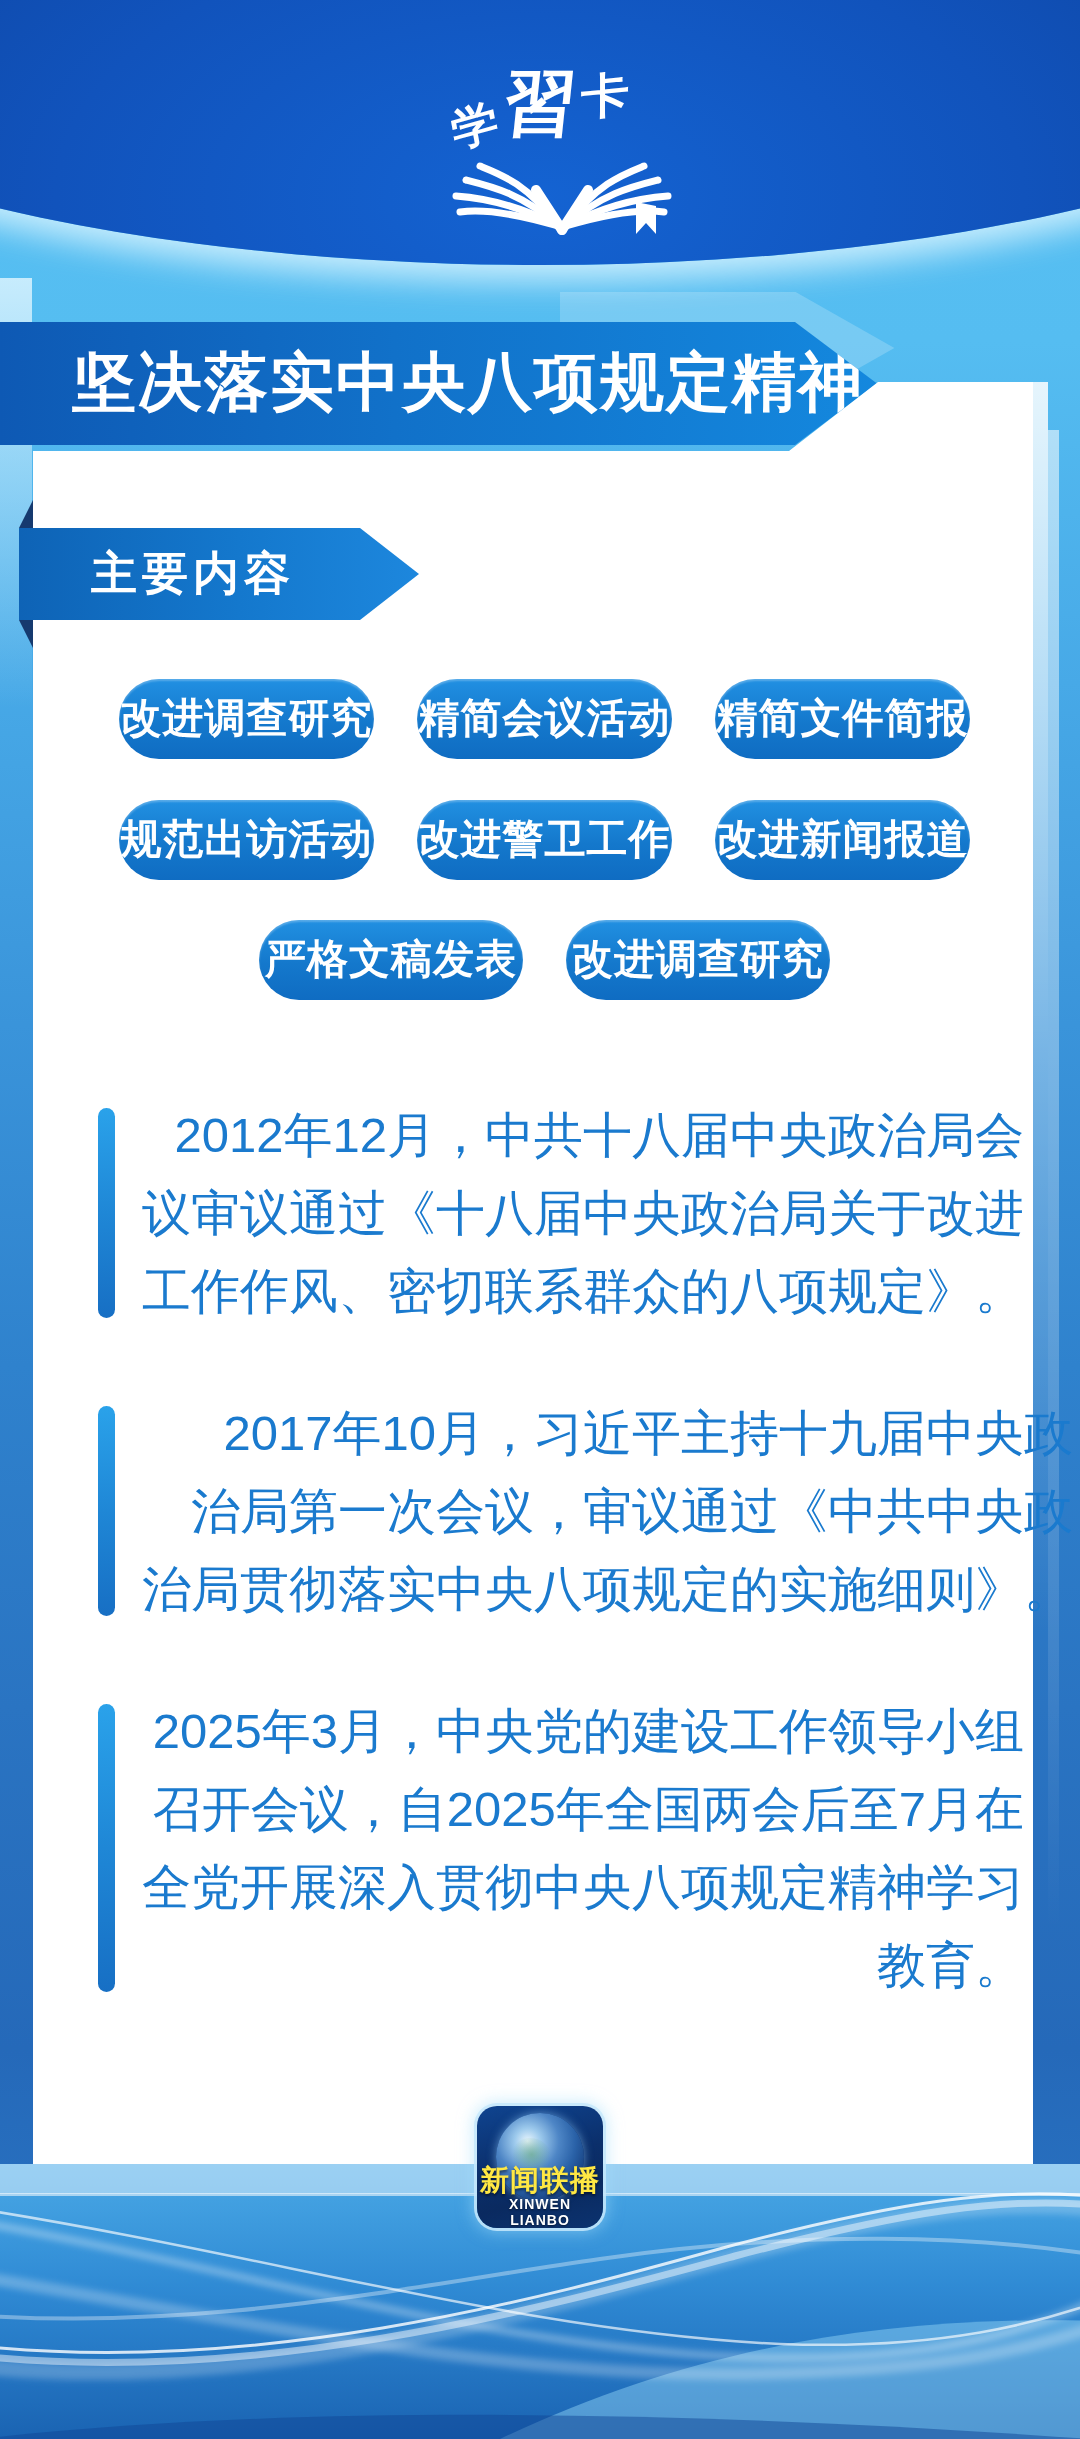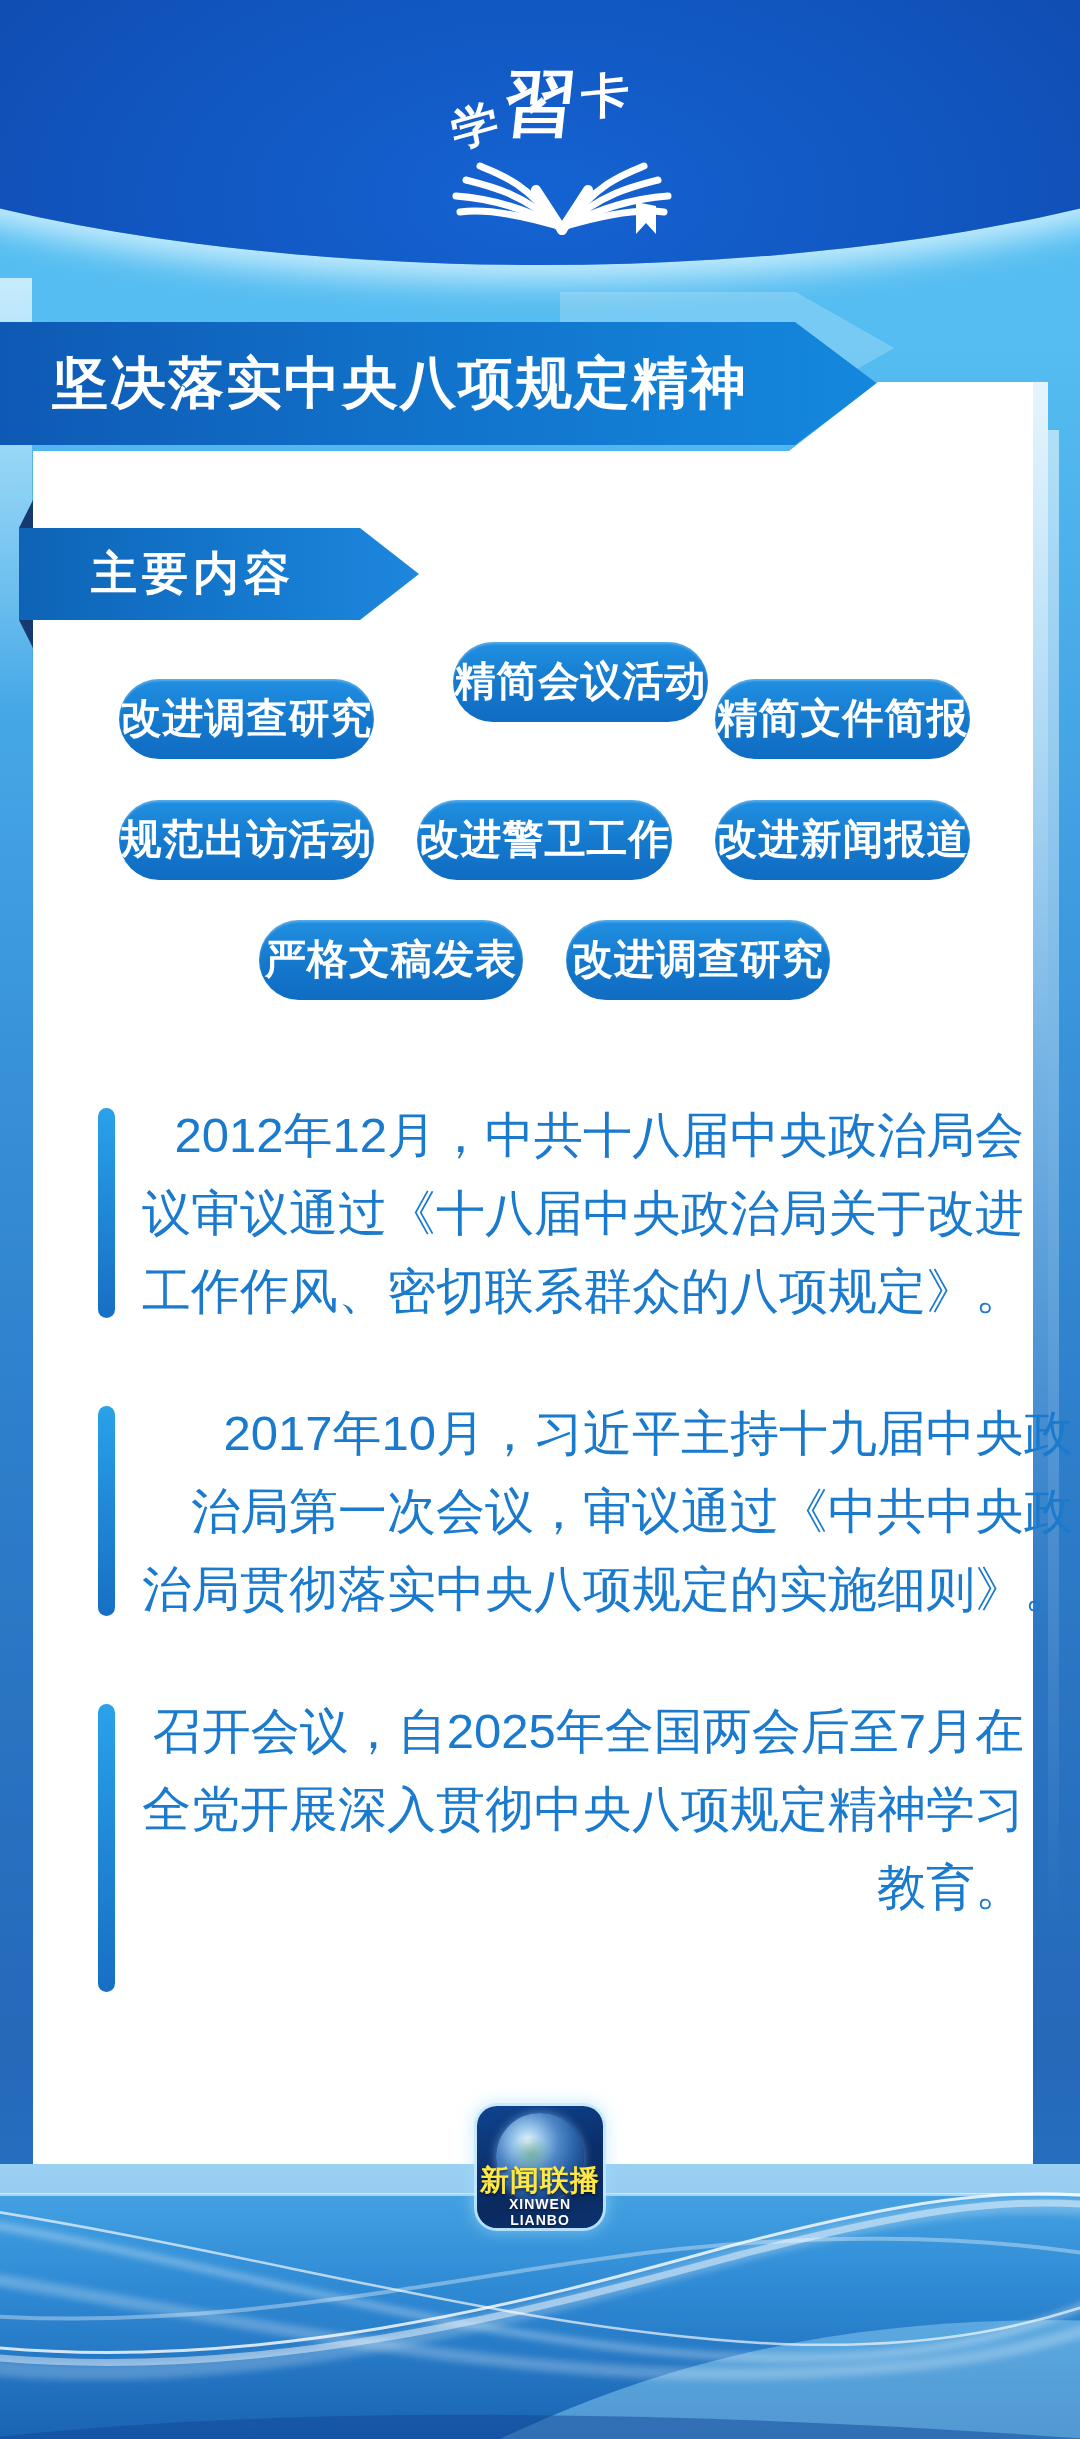--- a/index.html
+++ b/index.html
@@ -25,41 +25,41 @@
   .bc1{display:inline-block;font-size:72px;transform:translateY(2px);margin-left:4px;}
   .bc2{display:inline-block;font-size:48px;transform:rotate(-6deg) translateY(-14px);margin-left:2px;}
   .brand-book{position:absolute;left:0;top:96px;}
   
   .banner-echo{position:absolute;left:560px;top:292px;width:380px;height:112px;
         background:rgba(255,255,255,.20);
         clip-path:polygon(0 0,62% 0,88% 50%,62% 100%,0 100%);}
   .title-banner{position:absolute;left:0;top:322px;width:877px;height:123px;
         background:linear-gradient(90deg,#0e59b4 0%,#1171c9 45%,#1488de 100%);
         clip-path:polygon(0 0,795px 0,877px 50%,795px 100%,0 100%);}
-  .title-banner span{display:block;padding-left:52px;line-height:121px;font-size:56px;font-weight:900;
+  .title-banner span{display:block;padding-left:72px;line-height:121px;font-size:64px;font-weight:900;
         color:#fff;letter-spacing:2px;white-space:nowrap;}
   
   .card{position:absolute;left:33px;top:382px;width:1000px;height:1782px;background:#ffffff;
         clip-path:polygon(0 69px,756px 69px,845px 0,100% 0,100% 100%,0 100%);}
   
   .fold{position:absolute;width:14px;height:28px;background:#163a6f;}
   .fold-top{left:19px;top:500px;clip-path:polygon(0 100%,100% 0,100% 100%);}
   .fold-bottom{left:19px;top:620px;clip-path:polygon(0 0,100% 0,100% 100%);}
   .ribbon{position:absolute;left:19px;top:528px;width:400px;height:92px;
         background:linear-gradient(90deg,#0e63b6 0%,#1478cd 55%,#1d87dd 100%);
         clip-path:polygon(0 0,341px 0,100% 50%,341px 100%,0 100%);}
   .ribbon span{display:block;padding-left:72px;line-height:90px;font-size:46px;font-weight:900;
         color:#fff;letter-spacing:5px;white-space:nowrap;}
   
   .pill{position:absolute;height:80px;border-radius:40px;
         background:linear-gradient(180deg,#2190e2 0%,#1478cc 55%,#0f6cc2 100%);
         color:#fff;font-family:"Liberation Serif",serif;font-weight:700;font-size:41px;
         text-align:center;line-height:78px;letter-spacing:1px;
         box-shadow:inset 0 2px 2px rgba(255,255,255,.25);}
-  .p1{left:119px;top:679px;width:255px;} .p2{left:417px;top:642px;width:255px;margin-left:36px;} .p3{left:715px;top:679px;width:255px;}
+  .p1{left:119px;top:679px;width:255px;} .p2{left:417px;top:679px;width:255px;} .p3{left:715px;top:679px;width:255px;}
   .p4{left:119px;top:800px;width:255px;} .p5{left:417px;top:800px;width:255px;} .p6{left:715px;top:800px;width:255px;}
   .p7{left:259px;top:920px;width:264px;} .p8{left:566px;top:920px;width:264px;}
   
   .para{position:absolute;left:98px;}
   .para .vbar{position:absolute;left:0;top:12px;width:17px;border-radius:9px;
         background:linear-gradient(180deg,#2aa2ea 0%,#1f87d6 50%,#176fc4 100%);}
   .para.h3 .vbar{height:210px;} .para.h4 .vbar{height:288px;}
   .para .plines{margin-left:44px;}
   .para .pline{line-height:78px;font-size:49px;color:#1a7ace;white-space:nowrap;letter-spacing:0px;text-align:right;}
   .para1{top:1096px;} .para2{top:1394px;} .para3{top:1692px;}
@@ -149,20 +149,21 @@
     <div class="vbar"></div>
     <div class="plines">
       <div class="pline">2017年10月，习近平主持十九届中央政</div>
       <div class="pline">治局第一次会议，审议通过《中共中央政</div>
       <div class="pline">治局贯彻落实中央八项规定的实施细则》。</div>
     </div>
   </div>
   <div class="para para3 h4">
     <div class="vbar"></div>
     <div class="plines">
+      <div class="pline">2025年3月，中央党的建设工作领导小组</div>
       <div class="pline">召开会议，自2025年全国两会后至7月在</div>
       <div class="pline">全党开展深入贯彻中央八项规定精神学习</div>
       <div class="pline">教育。</div>
     </div>
   </div>
 
   <svg class="waves" width="1080" height="275" viewBox="0 0 1080 275">
     <defs>
       <linearGradient id="wg" x1="0" y1="0" x2="0" y2="1">
         <stop offset="0" stop-color="#4aa9e6"></stop>

